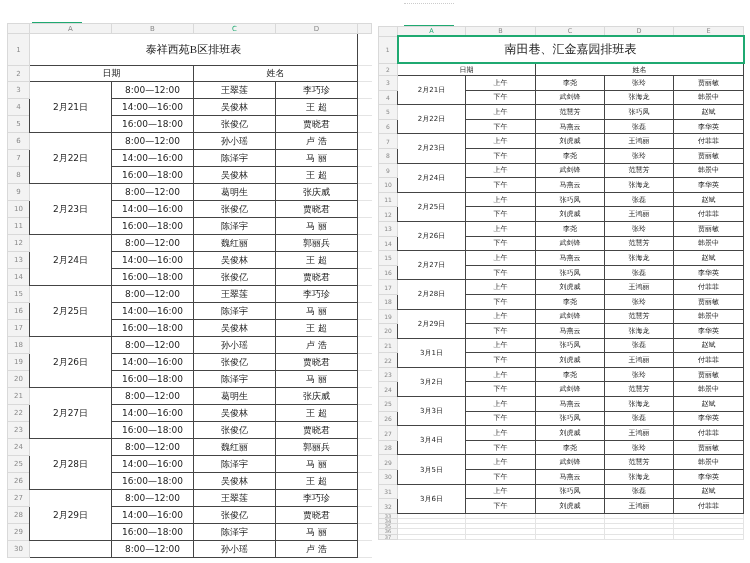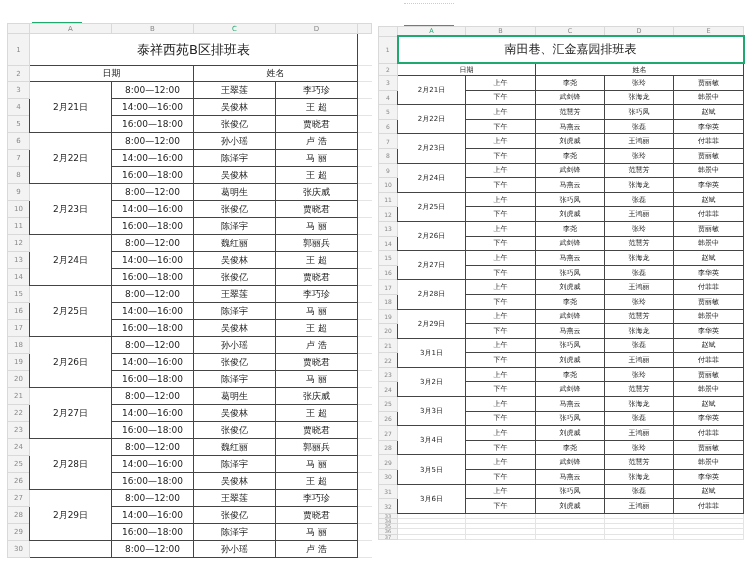--- a/index.html
+++ b/index.html
@@ -13,21 +13,21 @@
   .colhdr td.active { color:#1fa971; }
   td.rowhdr { background:#f3f3f3; color:#888; border:1px solid #d9d9d9; }
   td.cell { border:1px solid #444; }
   td.blank { border:1px solid #e4e4e4; }
   td.extra { border-top:1px solid #e4e4e4; border-bottom:1px solid #e4e4e4; border-left:1px solid #444; }
 
   
   #left { left:7px; top:23px; }
   #left td { font-size:9px; }
   #left .colhdr td { height:9px; font-size:7px; }
-  #left td.title { font-size:13px; height:31px; }
+  #left td.title { font-size:11px; height:31px;font-family:Liberation Serif, serif; }
   #left tr.r2 td { height:15px; }
   #left tr.body td { height:16px; }
   #left td.rowhdr { font-size:7px; }
 
   
   #right { left:378px; top:26px; }
   #right td { font-size:7px; }
   #right .colhdr td { height:8px; font-size:6.5px; }
   #right td.title { font-size:12px; height:25px; border:2px solid #1fa971;font-family:Liberation Mono, monospace; }
   #right tr.r2 td { height:11px; }

